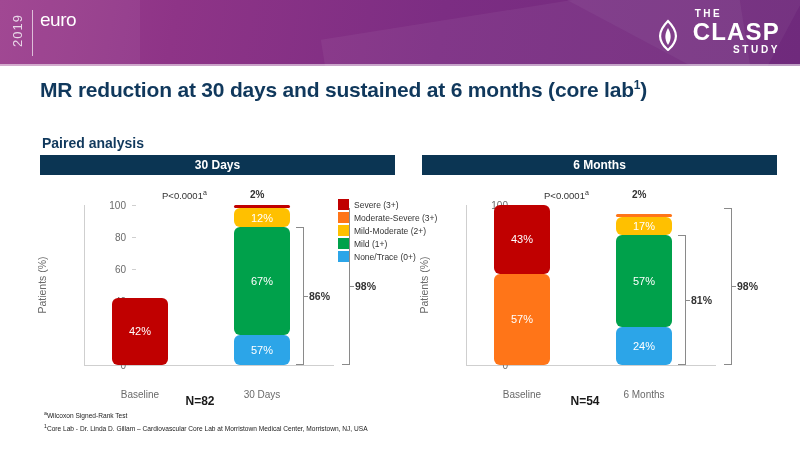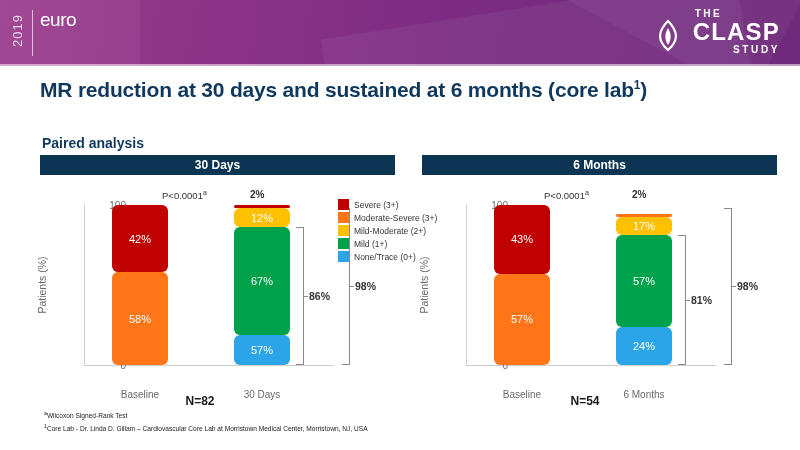--- a/index.html
+++ b/index.html
@@ -235,21 +235,20 @@
         <span class="ytick-label">60</span>
       </div>
     <div class="tick" style="top:32px">
         <span class="ytick-label">80</span>
       </div>
     <div class="tick" style="top:0px">
         <span class="ytick-label">100</span>
       </div>
 
     <div class="bar" style="left:28px; height:160px">
-      <div class="seg" style="height:92.8px; background:#ff7518">58%</div>
       <div class="seg" style="height:67.2px; background:#c00000">42%</div>
     </div>
     <div class="xtick-label" style="left:11px">Baseline</div>
 
     <div class="bar" style="left:150px; height:160px">
       <div class="seg" style="height:30.4px; background:#2ca5e8">57%</div>
       <div class="seg" style="height:107.2px; background:#00a14b">67%</div>
       <div class="seg" style="height:19.2px; background:#ffc000">12%</div>
       <div class="seg" style="height:3.2px; background:#c00000"></div>
     </div>

